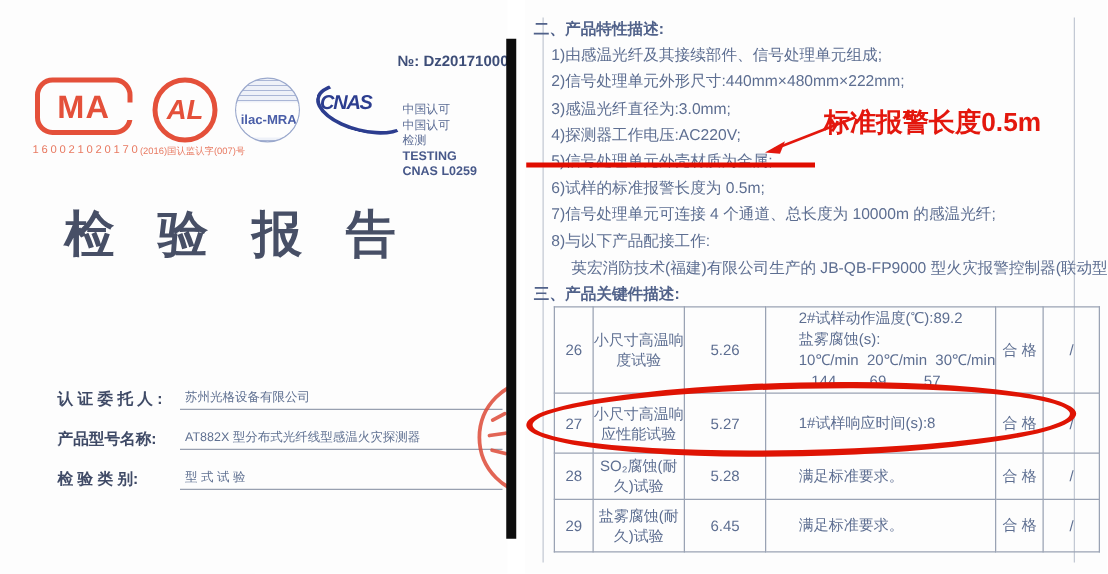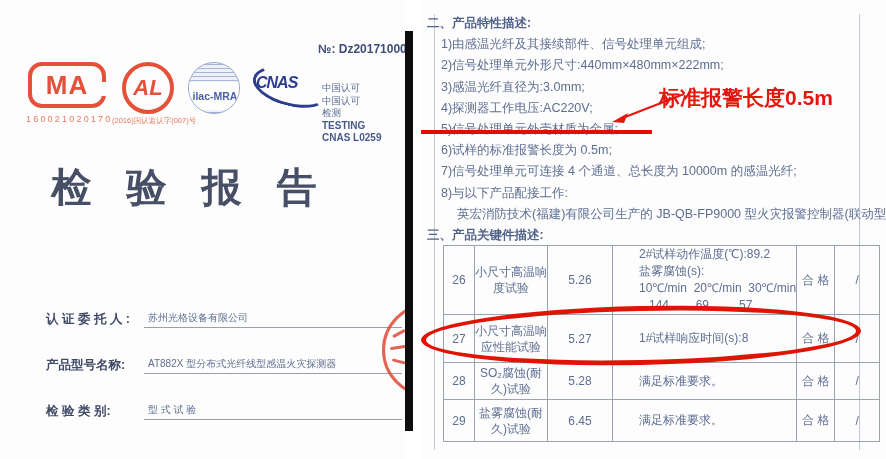--- a/index.html
+++ b/index.html
@@ -34,21 +34,21 @@
                  border-bottom-color:#2c3d8f; border-left-color:#2c3d8f; border-radius:50%; transform:rotate(14deg); }
 
   .no-line { position:absolute; left:318px; top:42px; font-size:12px; font-weight:700; color:#3e4e78; white-space:nowrap; }
   .cnas-block { position:absolute; left:322px; top:62px; color:#5a6b94; font-size:9.5px; line-height:12.5px;margin-top:20px; }
   .cnas-block .b { font-weight:700; color:#48598a; font-size:10px; }
 
   .report-title { position:absolute; left:0; top:160px; width:380px; text-align:center;
                   font-size:40px; font-weight:700; color:#474f66; letter-spacing:12px; }
 
   .fields { position:absolute; left:46px; top:306px; width:356px; }
-  .field-row { display:flex; align-items:flex-end; height:22px; margin-bottom:24px; }
+  .field-row { display:flex; align-items:flex-end; height:22px; margin-bottom:10px; }
   .field-label { flex:0 0 98px; font-size:12.5px; font-weight:700; color:#3f4a66; white-space:nowrap; }
   .field-value { flex:1; font-size:10px; color:#5f7091; border-bottom:1px solid #98a0b0; padding:0 0 2px 4px; white-space:nowrap; }
 
   .seal { position:absolute; left:382px; top:303px; width:94px; height:94px; border:3px solid #dd4a38; border-radius:50%; opacity:.85; }
   .seal .m1,.seal .m2,.seal .m3 { position:absolute; background:#dd4a38; border-radius:2px; }
   .seal .m1 { left:7px; top:26px; width:14px; height:3px; transform:rotate(-28deg); }
   .seal .m2 { left:5px; top:40px; width:16px; height:3px; transform:rotate(-8deg); }
   .seal .m3 { left:7px; top:54px; width:14px; height:3px; transform:rotate(14deg); }
 
   

